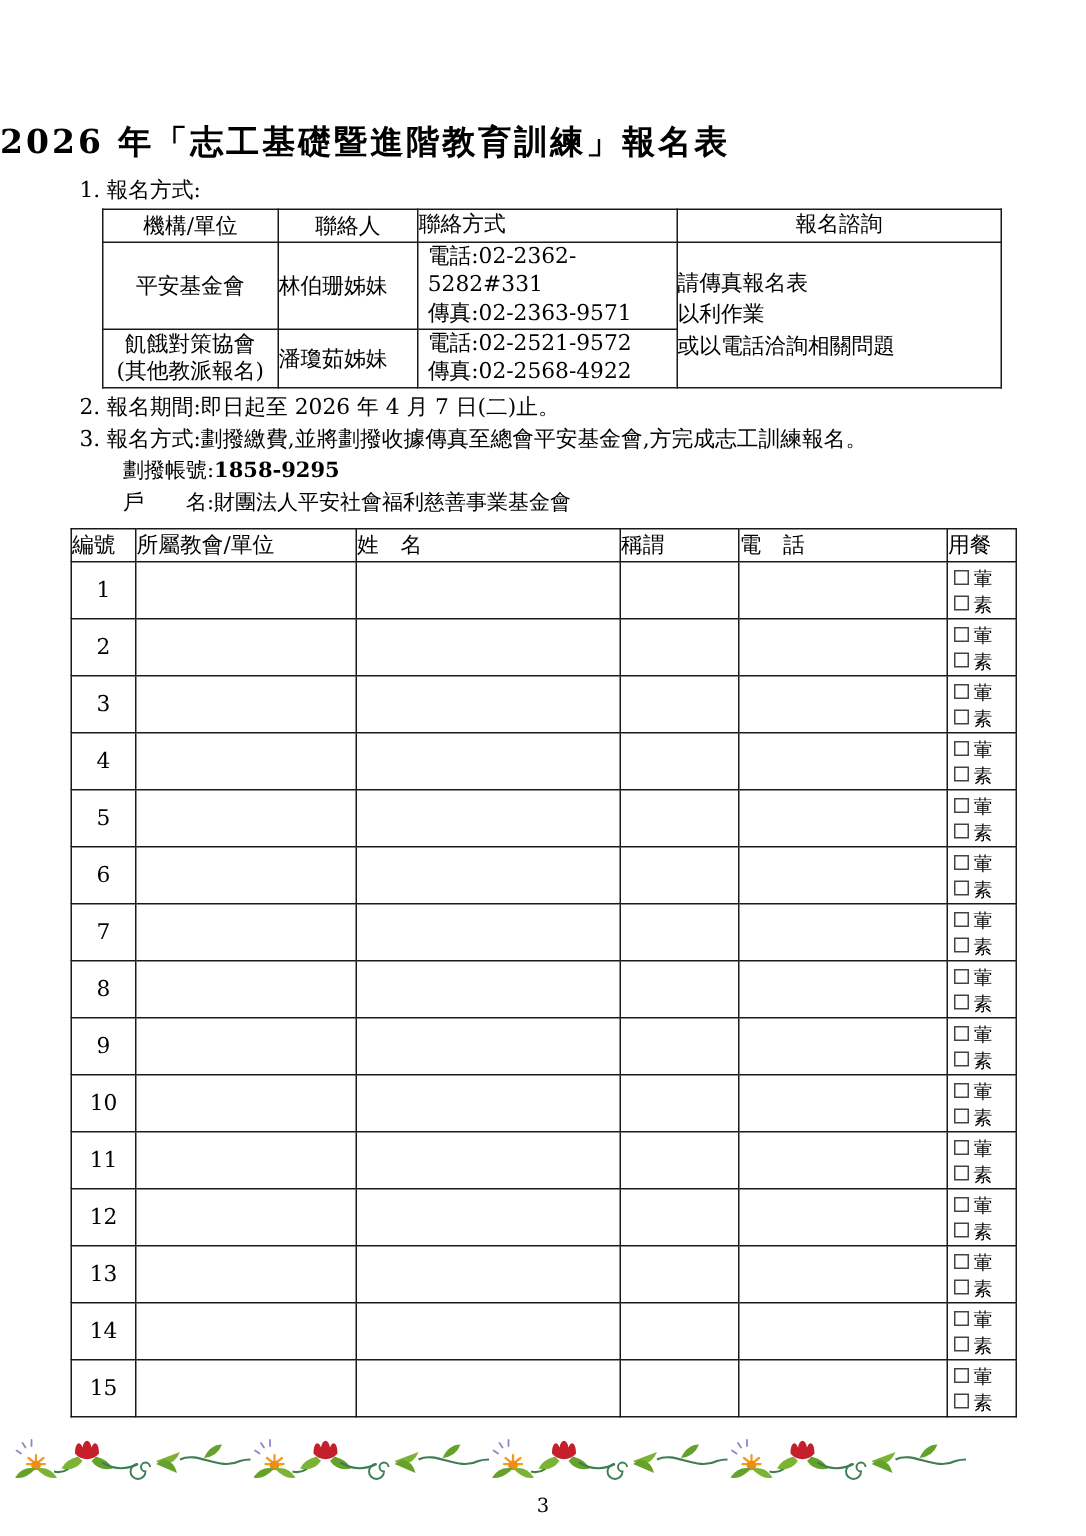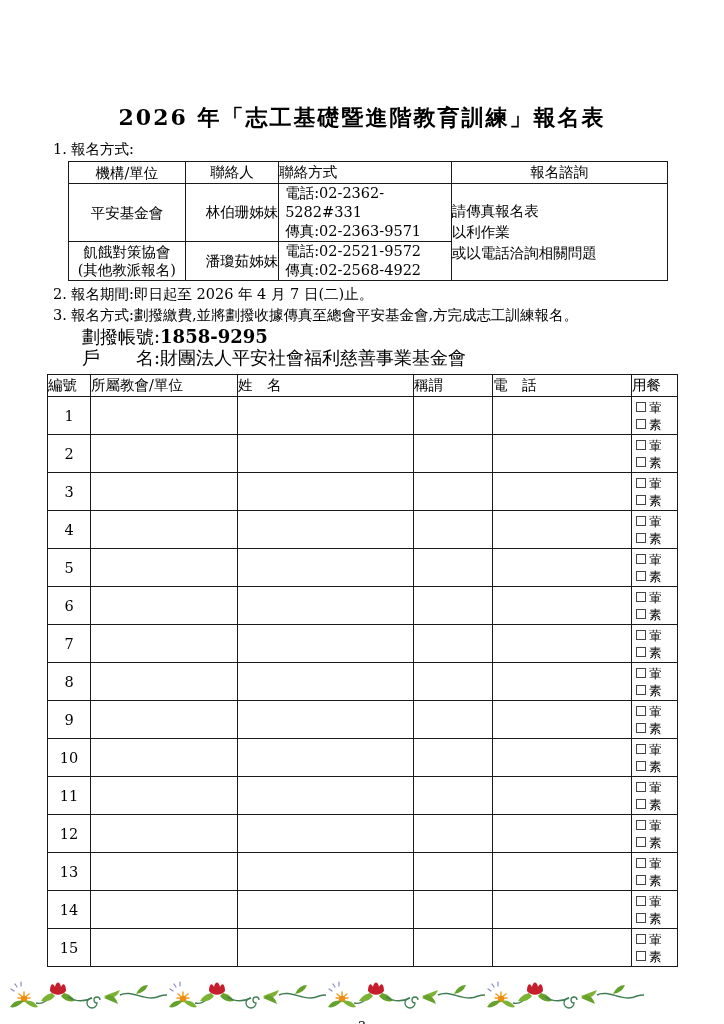--- a/index.html
+++ b/index.html
@@ -7,22 +7,21 @@
   .page {
     position: relative;
     width: 724px;
     height: 1024px;
     background: #ffffff;
     font-family: "DejaVu Serif", "Liberation Serif", serif;
     color: #000;
     overflow: hidden;
   }
   .doc-title {
-    padding-top: 102px;
-    text-align: center;
+    padding-top: 80px;
     font-size: 22px;
     font-weight: 700;
     letter-spacing: 2px;
     line-height: 30px;
   }
   .content { width: 630px; margin-left: 47px; }
   .item-line { display: flex; font-size: 14.5px; line-height: 19px; }
   .item-line.first { margin-top: 8px; }
   .item-num { flex: none; width: 24px; padding-left: 6px; }
   .item-text { flex: 1; }
@@ -36,27 +35,27 @@
   }
   table.contact th, table.contact td {
     border: 1px solid #1a1a1a;
     font-weight: 400;
     font-size: 14.5px;
     padding: 0;
   }
   table.contact th { height: 22px; text-align: center; }
   table.contact td { height: 38px; }
   .c-org { width: 115px; text-align: center; line-height: 18px; }
-  .c-person { width: 92px; text-align: right; }
+  .c-person { width: 92px; text-align: left; }
   .c-contact { width: 170px; padding-left: 6px !important; line-height: 19px; }
   .c-inquiry { width: 213px; text-align: left; line-height: 21px; }
 
   
   .note-line { display: flex; font-size: 14.5px; line-height: 19px; margin-top: 4px; }
-  .sub-line { margin-left: 35px; font-size: 18px; line-height: 19px; margin-top: 2px; }
+  .sub-line { margin-left: 35px; font-size: 14px; line-height: 19px; margin-top: 2px; }
   .bold { font-weight: 700; }
 
   
   table.signup {
     margin-top: 7px;
     width: 630px;
     border-collapse: collapse;
     table-layout: fixed;
   }
   table.signup th, table.signup td {

